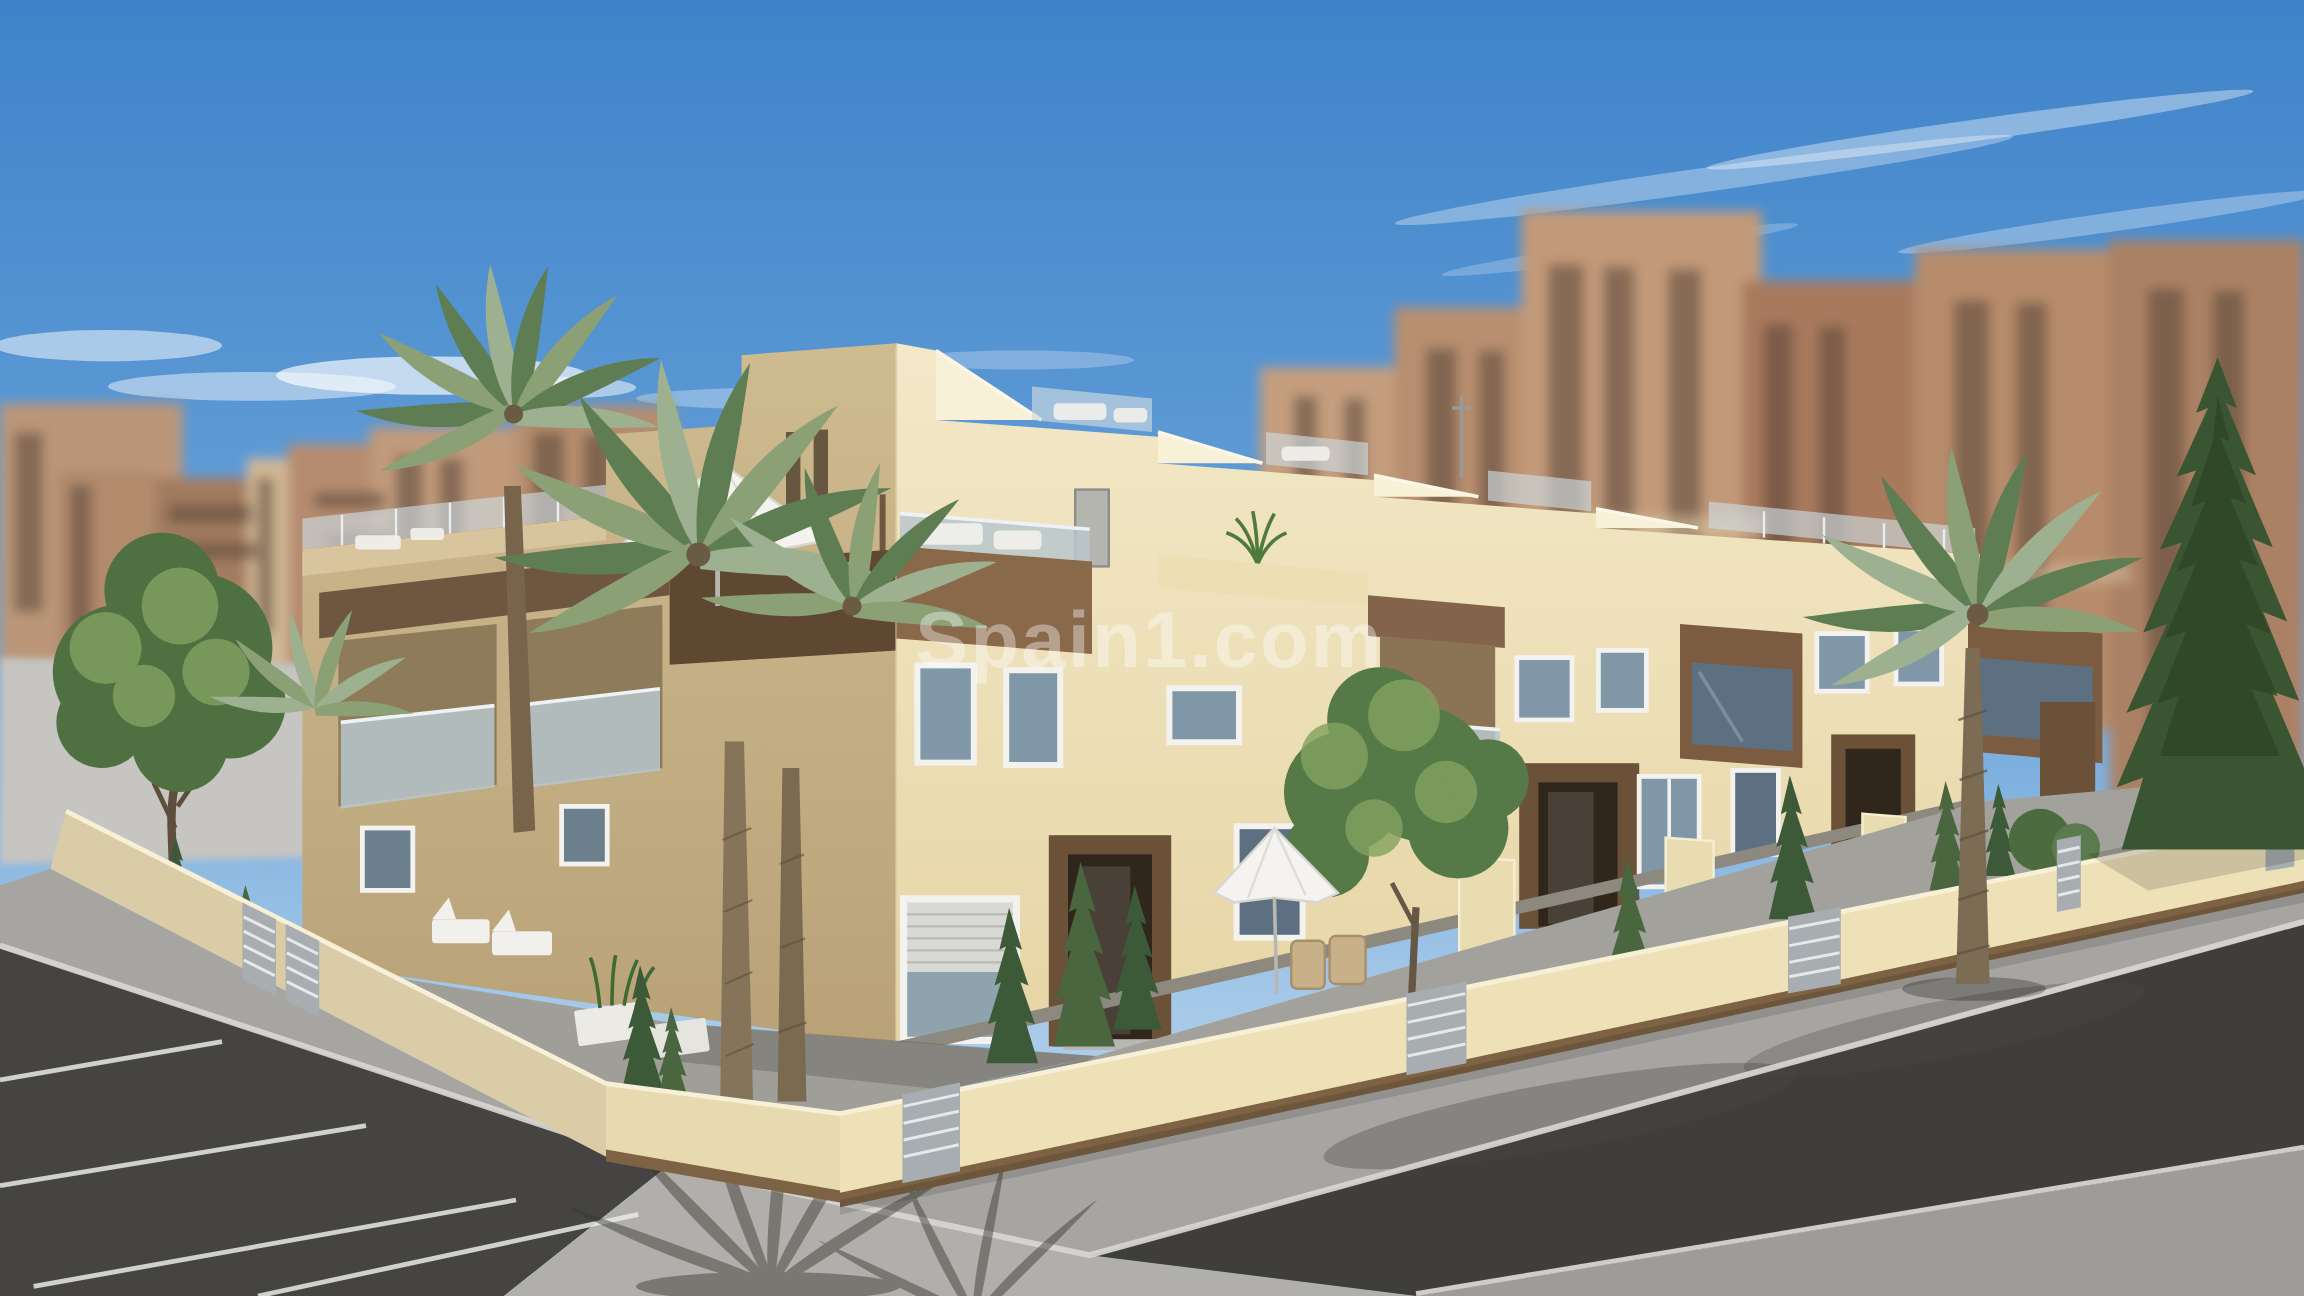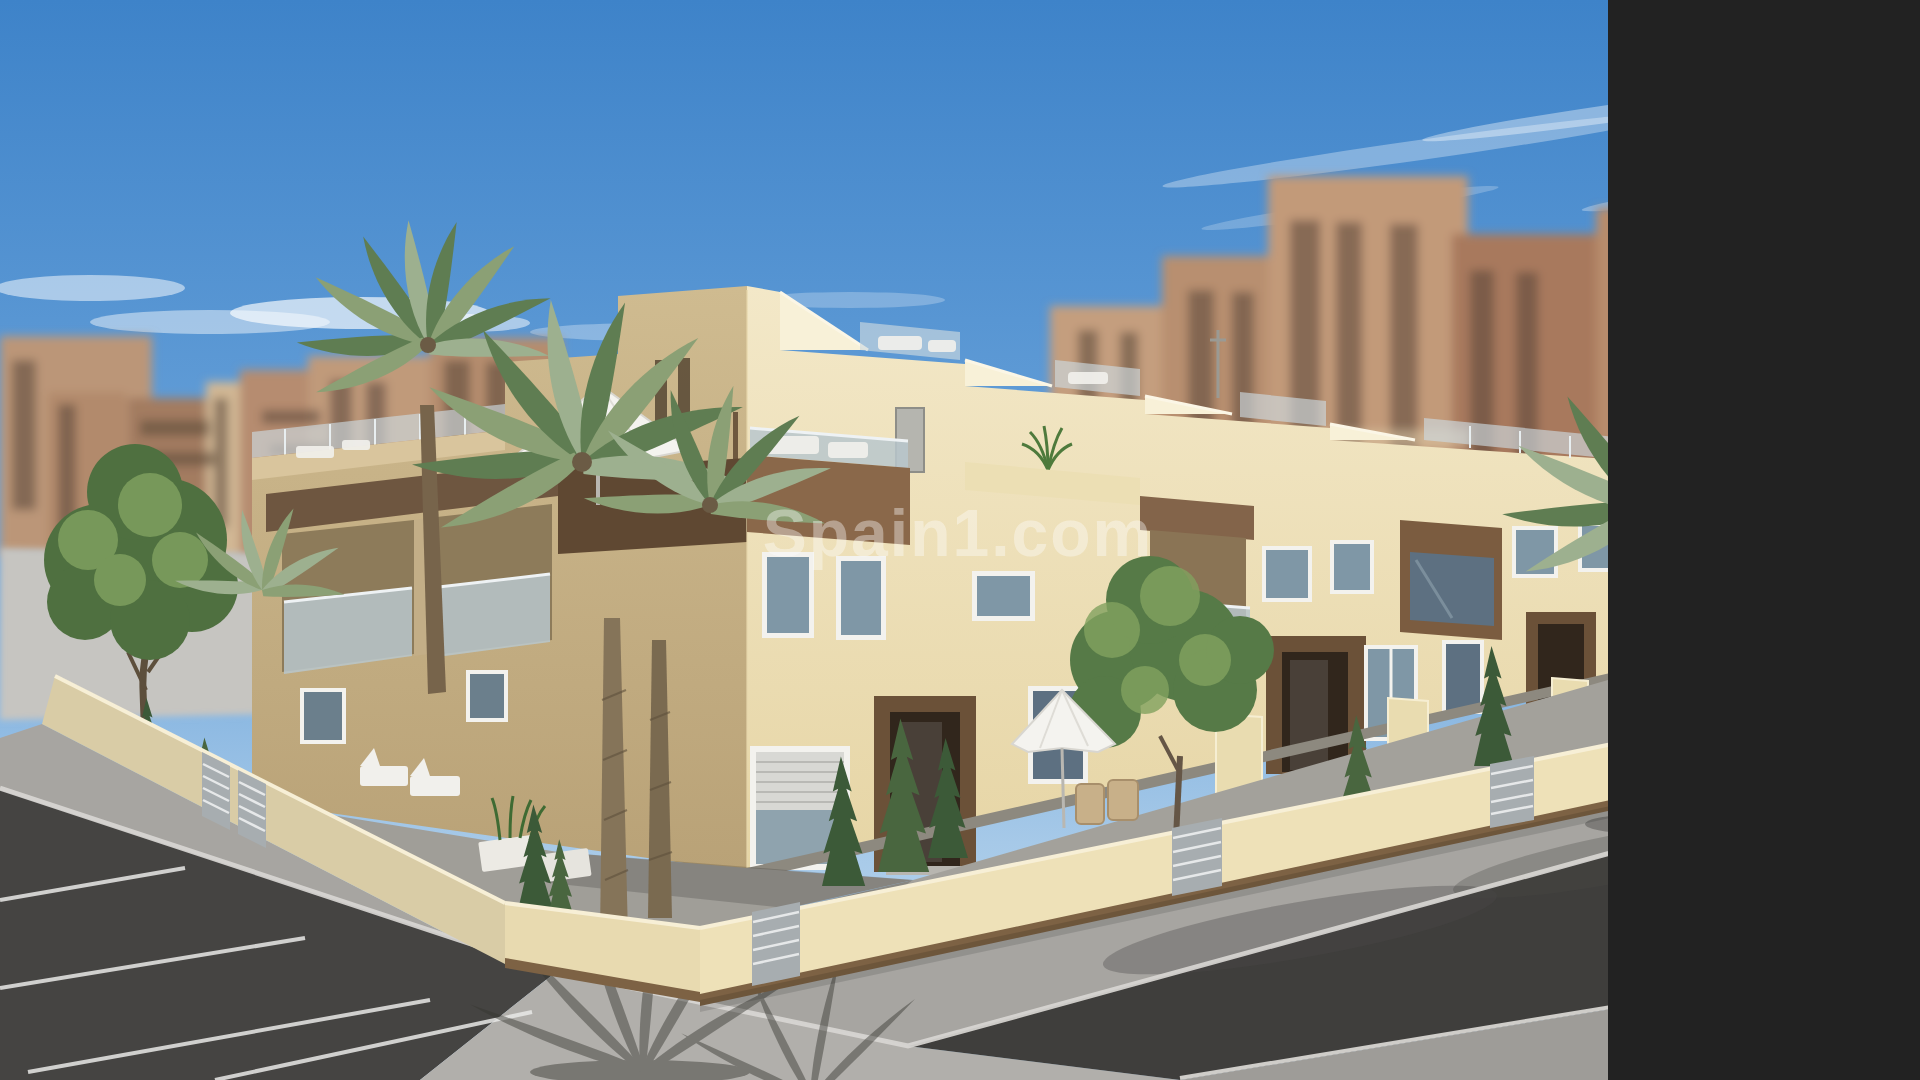--- a/index.html
+++ b/index.html
@@ -1,16 +1,16 @@
 <!DOCTYPE html>
 <html><head>
 <meta charset="utf-8">
 <style>
   html,body{margin:0;padding:0;background:#222;font-family:"Liberation Sans",sans-serif;}
-  .stage{position:relative;width:1608px;height:1080px;overflow:hidden;background:#22c55e;}
+  .stage{position:relative;width:1920px;height:1080px;overflow:hidden;background:#22c55e;}
   .stage svg{position:absolute;inset:0;display:block;}
   
   .winf{fill:#f3f2ee;}
   .wing{fill:#7f97a6;}
   .wingd{fill:#5d7081;}
   .shut{fill:#d8d8d4;}
   .shutline{stroke:#b9b9b5;stroke-width:2;}
   .wood{fill:#8a684a;}
   .woodsh{fill:#5f4832;}
   .wooddk{fill:#6b5138;}

